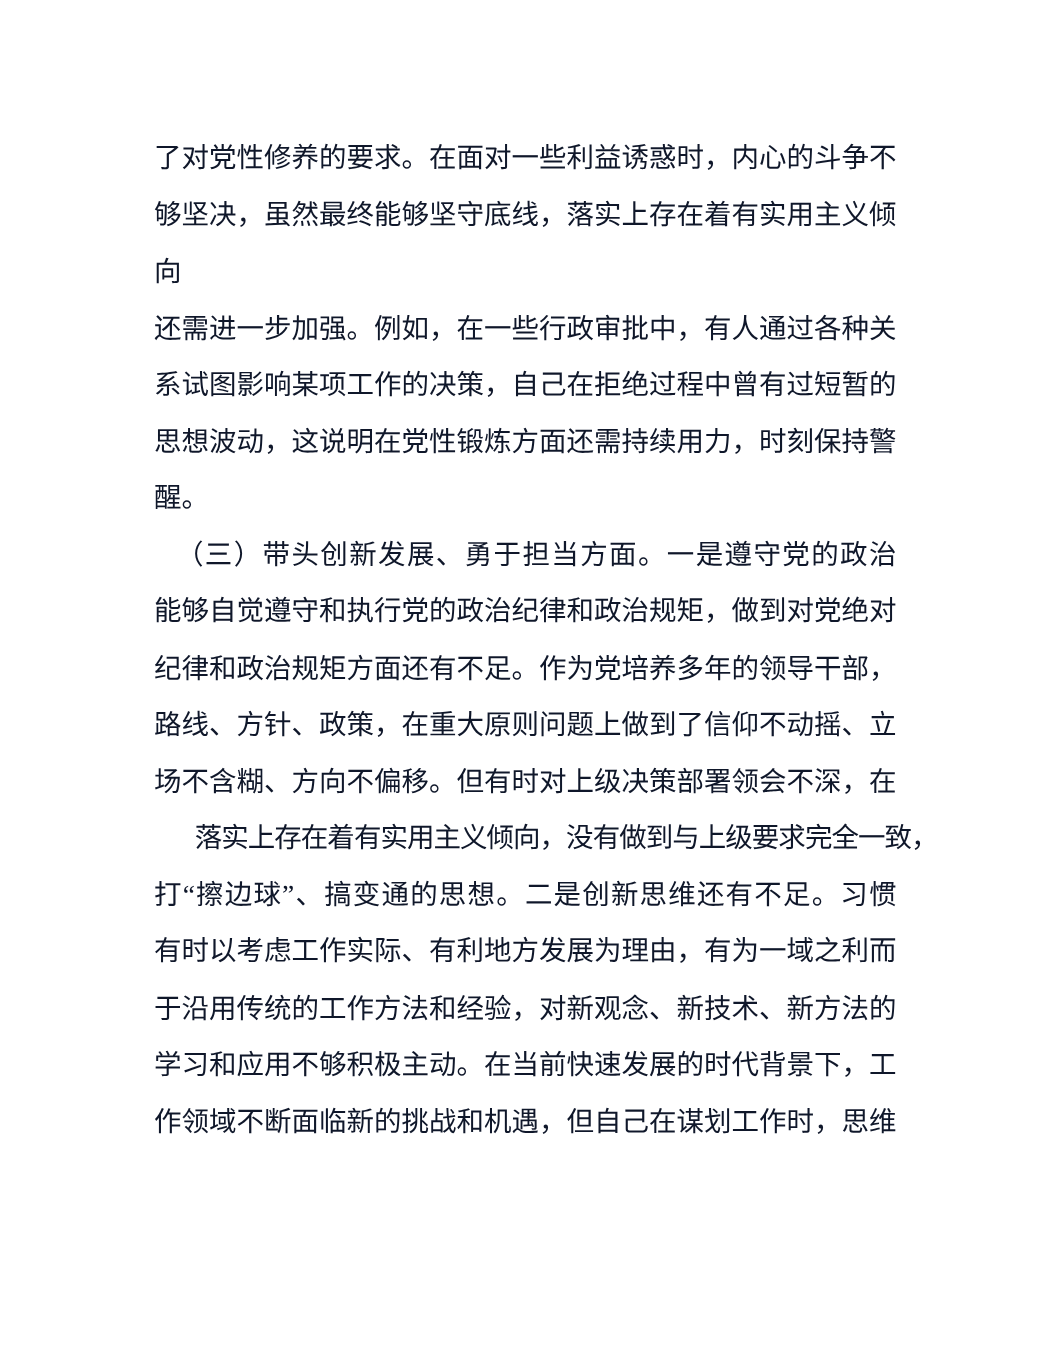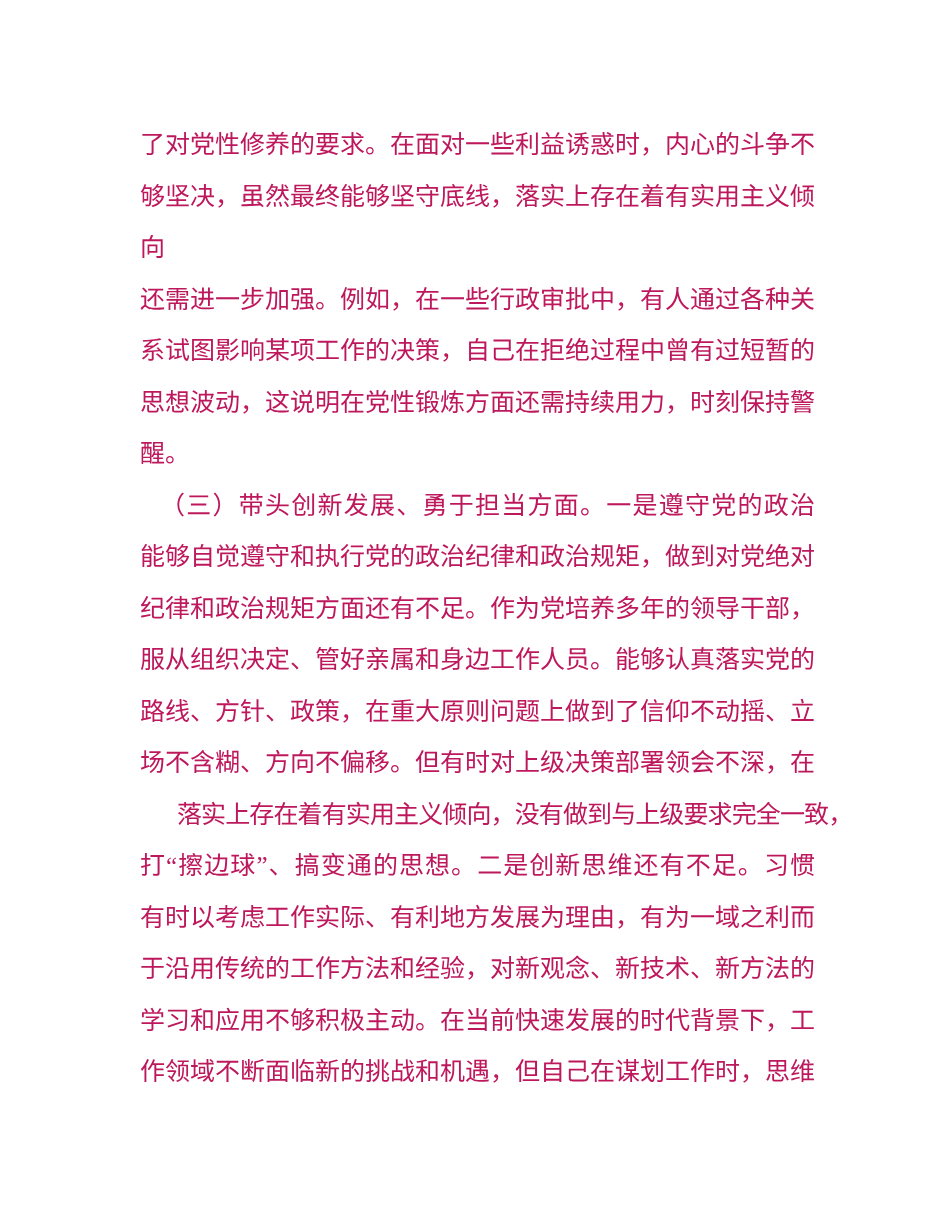--- a/index.html
+++ b/index.html
@@ -18,21 +18,21 @@
     font-family: "Liberation Serif", "DejaVu Serif", serif;
   }
   .para {
     margin: 0;
     padding: 0;
   }
   .line {
     width: 675px;
     font-size: 25px;
     line-height: 51.5px;
-    color: #be185d;
+    color: #0f172a;
     text-align: justify;
     text-align-last: justify;
     white-space: normal;
     font-weight: 400;
   }
   .line.indent {
     text-indent: 20px;
   }
   .line.para-end {
     text-align-last: left;
@@ -53,21 +53,20 @@
     <div class="line">还需进一步加强。例如，在一些行政审批中，有人通过各种关</div>
     <div class="line">系试图影响某项工作的决策，自己在拒绝过程中曾有过短暂的</div>
     <div class="line">思想波动，这说明在党性锻炼方面还需持续用力，时刻保持警</div>
     <div class="line para-end">醒。</div>
   </div>
 
   <div class="para">
     <div class="line indent">（三）带头创新发展、勇于担当方面。一是遵守党的政治</div>
     <div class="line">能够自觉遵守和执行党的政治纪律和政治规矩，做到对党绝对</div>
     <div class="line">纪律和政治规矩方面还有不足。作为党培养多年的领导干部，</div>
-    <div class="line">服从组织决定、管好亲属和身边工作人员。能够认真落实党的</div>
     <div class="line">路线、方针、政策，在重大原则问题上做到了信仰不动摇、立</div>
     <div class="line">场不含糊、方向不偏移。但有时对上级决策部署领会不深，在</div>
     <div class="line tight">落实上存在着有实用主义倾向，没有做到与上级要求完全一致，</div>
     <div class="line">打“擦边球”、搞变通的思想。二是创新思维还有不足。习惯</div>
     <div class="line">有时以考虑工作实际、有利地方发展为理由，有为一域之利而</div>
     <div class="line">于沿用传统的工作方法和经验，对新观念、新技术、新方法的</div>
     <div class="line">学习和应用不够积极主动。在当前快速发展的时代背景下，工</div>
     <div class="line">作领域不断面临新的挑战和机遇，但自己在谋划工作时，思维</div>
   </div>
 

